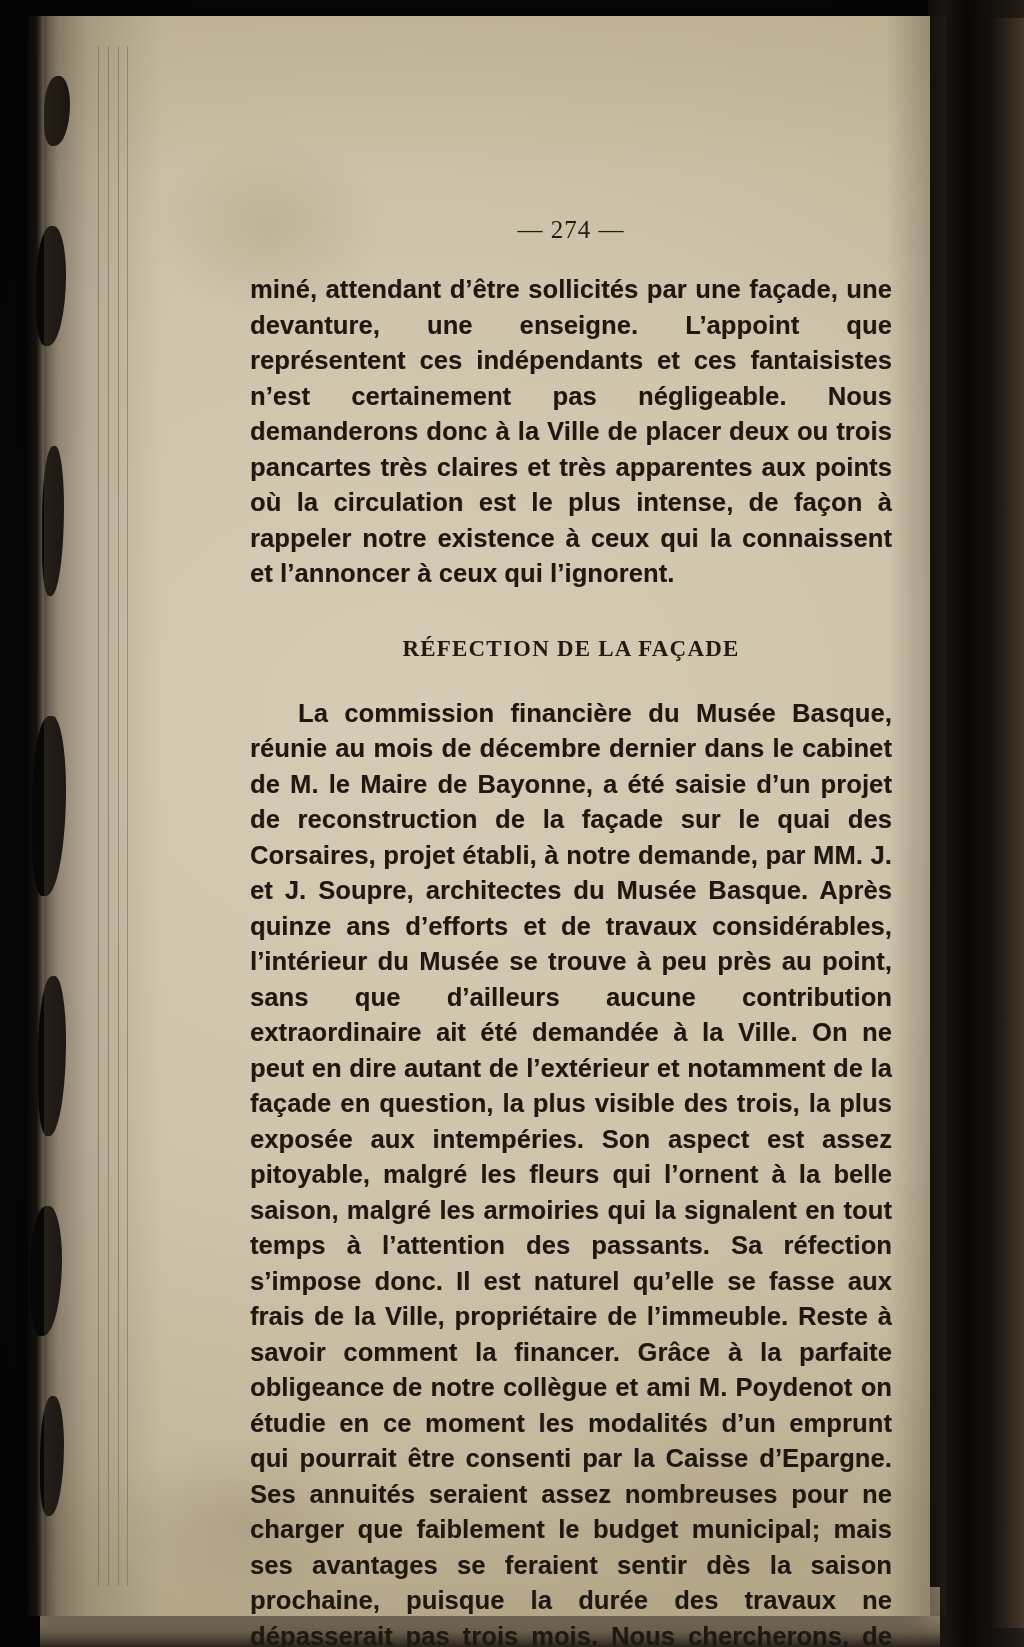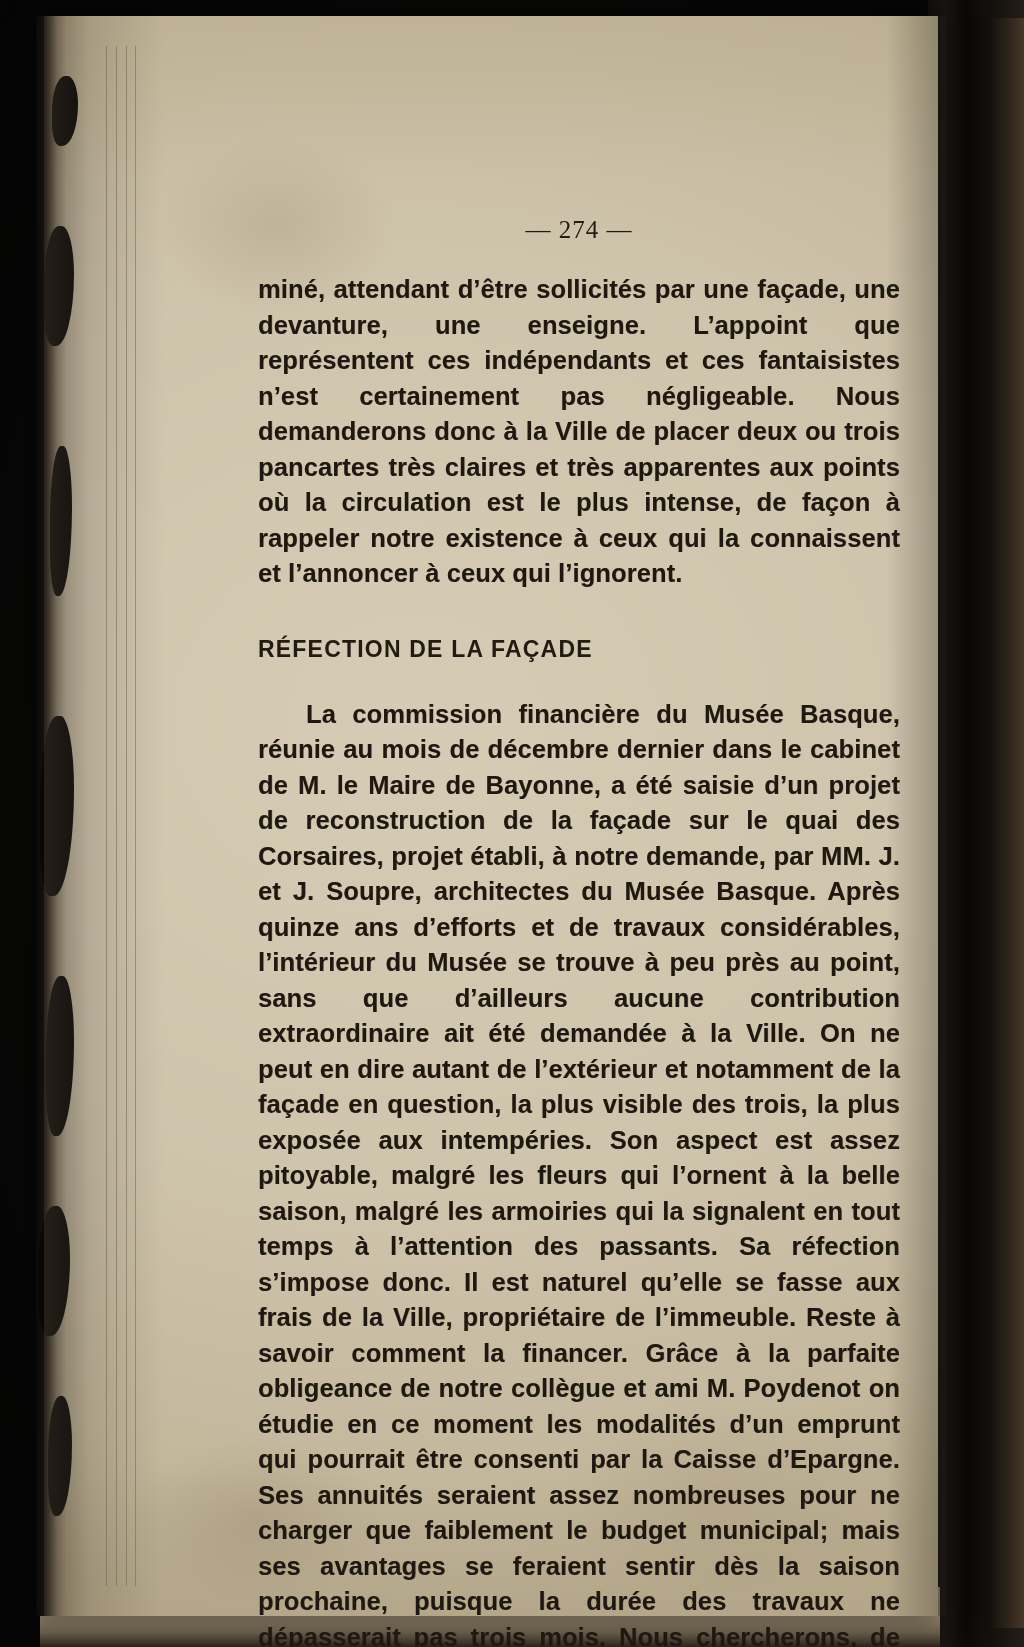--- a/index.html
+++ b/index.html
@@ -49,21 +49,21 @@
     left: 40px;
     bottom: 0;
     width: 900px;
     height: 60px;
     background: linear-gradient(180deg, #b9ab92 0%, #a2937a 40%, #6d624f 75%, #2a241c 100%);
   }
 
   
   .leaf {
     position: absolute;
-    left: 36px;
+    left: 28px;
     top: 16px;
     width: 902px;
     height: 1600px;
     background: #cfc5ae;
     background-image:
       linear-gradient(102deg, rgba(150,136,110,0.30) 0px, rgba(150,136,110,0.05) 26px, rgba(0,0,0,0) 60px),
       linear-gradient(180deg, rgba(186,172,142,0.55) 0%, rgba(0,0,0,0) 10%),
       linear-gradient(0deg, rgba(176,162,133,0.45) 0%, rgba(0,0,0,0) 9%),
       radial-gradient(ellipse 1100px 900px at 42% 44%, #d6ccb5 0%, #cec3ab 55%, #c3b79c 85%, #b7aa8d 100%);
     box-shadow: 0 0 26px rgba(0,0,0,0.55);
@@ -127,22 +127,23 @@
     font-weight: 600;
     letter-spacing: 0.1px;
     text-shadow: 0.4px 0.3px 0 rgba(45,36,25,0.35);
   }
   p.body.first-indent {
     text-indent: 48px;
   }
 
   h2.section {
     margin: 44px 0 34px 0;
+    text-align: center;
     font-size: 23px;
-    font-family: Liberation Sans, sans-serif;
+    font-family: Liberation Serif, serif;
     font-weight: 600;
     color: #221b12;
     letter-spacing: 1.2px;
   }
 
   
   .stain {
     position: absolute;
     border-radius: 50%;
     pointer-events: none;

